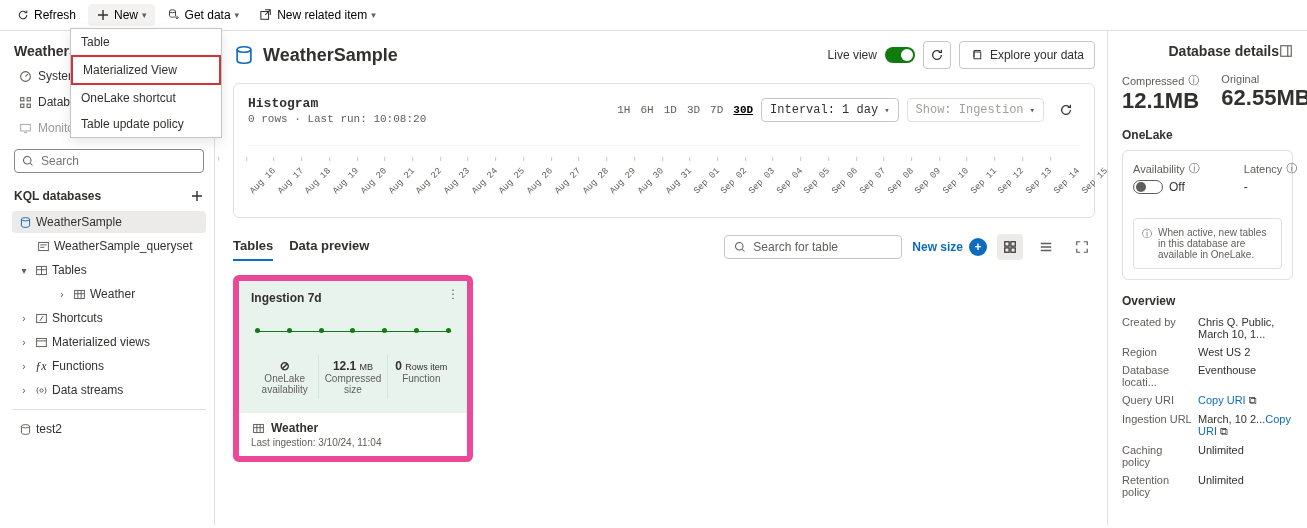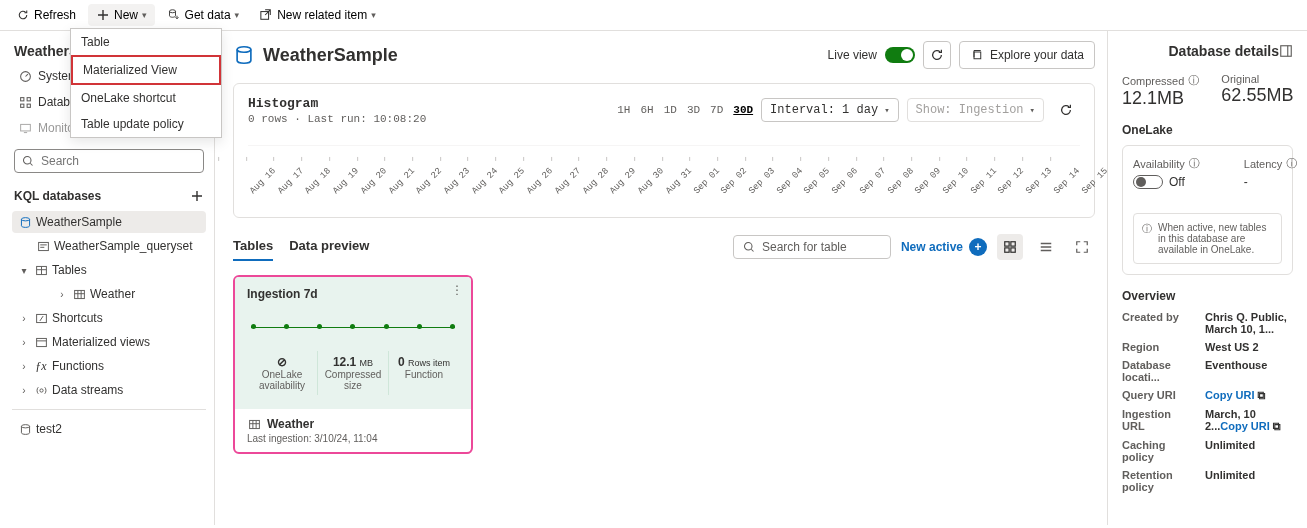--- a/index.html
+++ b/index.html
@@ -48,47 +48,47 @@
   .tabbar { display:flex; align-items:center; justify-content:space-between; }
   .tabs { display:flex; gap:16px; }
   .tab { padding:6px 0; font-size:13px; cursor:pointer; border-bottom:2px solid transparent; font-weight:600;}
   .tab.active { border-bottom-color:#0f6cbd; }
   .tab-right { display:flex; align-items:center; gap:10px; }
   .new-table { color:#0f6cbd; font-weight:600; display:flex; align-items:center; gap:6px; cursor:pointer; }
   .new-table-plus { background:#0f6cbd; color:#fff; width:18px; height:18px; border-radius:50%; display:flex; align-items:center; justify-content:center; font-size:12px;}
   .view-icons { display:flex; gap:10px; align-items:center;}
   .view-icons .vi { width:26px; height:26px; border-radius:4px; display:flex; align-items:center; justify-content:center; cursor:pointer;}
   .view-icons .vi.on { background:#edebe9;}
-  .tile { width:240px; border:2px solid #ec4899; border-radius:6px; overflow:hidden;}
+  .tile { width:240px; border:6px solid #ec4899; border-radius:6px; overflow:hidden;}
   .tile-top { background:#e8f3ee; padding:10px 12px 14px 12px; position:relative;}
   .tile-title { font-size:12px; font-weight:600;}
   .tile-menu { position:absolute; right:8px; top:6px; color:#605e5c; cursor:pointer;}
   .spark { height:28px; margin:12px 4px 10px 4px; position:relative;}
   .spark-line { position:absolute; left:0; right:0; top:14px; border-top:1px solid #107c10;}
   .spark-dots { position:absolute; top:11px; left:0; right:0; display:flex; justify-content:space-between;}
   .spark-dots i { width:5px; height:5px; border-radius:50%; background:#107c10; display:block;}
   .tile-stats { display:flex; text-align:center;}
   .stat { flex:1; padding:4px 2px; border-right:1px solid #cfe6d9;}
   .stat:last-child { border-right:none;}
   .stat-val { font-size:12px; font-weight:600;}
   .stat-lbl { font-size:10px; color:#605e5c;}
   .tile-bot { padding:8px 12px;}
   .tile-tname { display:flex; align-items:center; gap:6px; font-weight:600; font-size:12px;}
   .tile-sub { font-size:10px; color:#605e5c; margin-top:2px;}
   .rightpane { width:200px; border-left:1px solid #e1dfdd; padding:12px 14px; display:flex; flex-direction:column; gap:14px; font-size:12px;}
   .rp-head { display:flex; justify-content:flex-end; align-items:center; font-weight:600; font-size:14px;}
   .sizes { display:flex; gap:22px; }
   .size-lbl { font-size:11px; color:#605e5c; display:flex; gap:4px; align-items:center;}
-  .size-val { font-size:18px; font-weight:400;}
+  .size-val { font-size:22px; font-weight:700;}
   .onelake-block { border:1px solid #e1dfdd; border-radius:6px; padding:10px;}
   .onelake-row { display:flex; gap:44px; margin-bottom:24px;}
   .toggle-off { width:30px; height:14px; border-radius:10px; border:1px solid #605e5c; position:relative; display:inline-block; vertical-align:middle;}
   .toggle-off::after { content:""; position:absolute; left:2px; top:1px; width:10px; height:10px; background:#605e5c; border-radius:50%;}
   .info-box { border:1px solid #e1dfdd; border-radius:4px; padding:8px; font-size:10px; color:#605e5c; display:flex; gap:6px; align-items:flex-start;}
-  .kv { display:grid; grid-template-columns:70px 1fr; gap:6px 13px; font-size:11px;font-weight:bold;}
+  .kv { display:grid; grid-template-columns:70px 1fr; gap:6px 6px; font-size:11px;}
   .kv .k { color:#605e5c;}
   .link { color:#0f6cbd; cursor:pointer;}
   .dropdown { position:absolute; top:28px; left:70px; width:152px; background:#fff; border:1px solid #c8c6c4; box-shadow:0 4px 12px rgba(0,0,0,.1); z-index:50;}
   .dropdown-item { padding:6px 10px; cursor:pointer; font-size:12px;}
   .dropdown-item.hl { border:2px solid #d13438; }
   svg { display:block; }
 </style>
 </head>
 <body>
 
@@ -380,31 +380,31 @@
           </div>
       </div>
     </div>
 
     <div class="tabbar">
       <div class="tabs">
         <div class="tab active">Tables</div>
         <div class="tab">Data preview</div>
       </div>
       <div class="tab-right">
-        <div class="select" style="width:158px">
+        <div class="select" style="width:178px">
           <span class="icon">
               <svg width="12" height="12" viewBox="0 0 16 16" fill="none" stroke="#605e5c" stroke-width="1.4">
                 <circle cx="7" cy="7" r="5"></circle>
                 <path d="M11 11l3 3"></path>
               </svg>
             </span>
           <span style="color:#605e5c">Search for table</span>
         </div>
         <div class="new-table">
-          <span>New active</span>
+          <span>New size</span>
           <span class="new-table-plus">+</span>
         </div>
         <div class="view-icons">
           <span class="vi on">
               <svg width="14" height="14" viewBox="0 0 16 16" fill="none" stroke="#323130" stroke-width="1.4">
                 <rect x="2" y="2" width="5" height="5"></rect>
                 <rect x="9" y="2" width="5" height="5"></rect>
                 <rect x="2" y="9" width="5" height="5"></rect>
                 <rect x="9" y="9" width="5" height="5"></rect>
               </svg>

